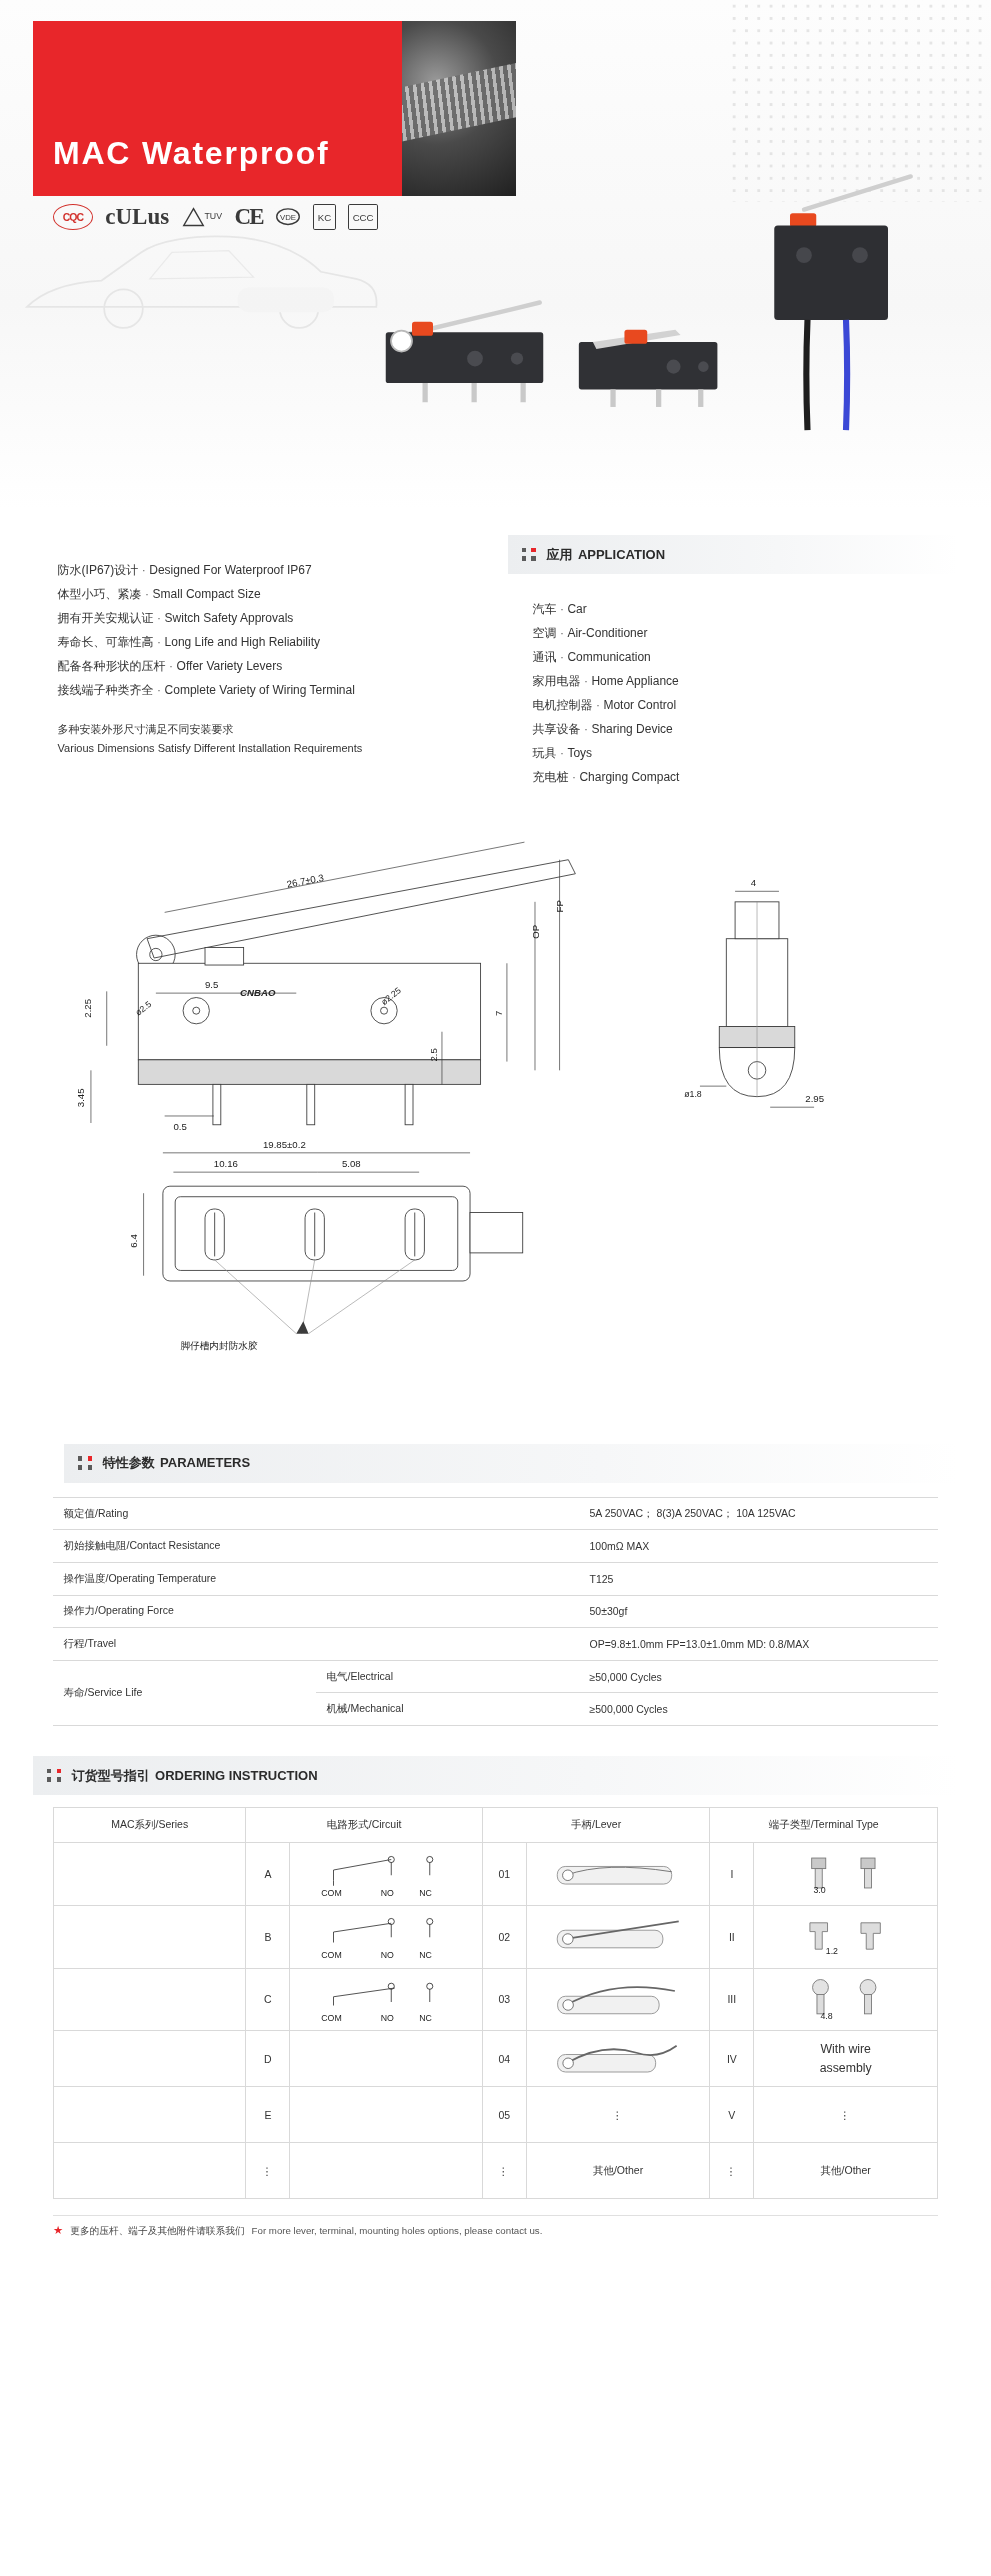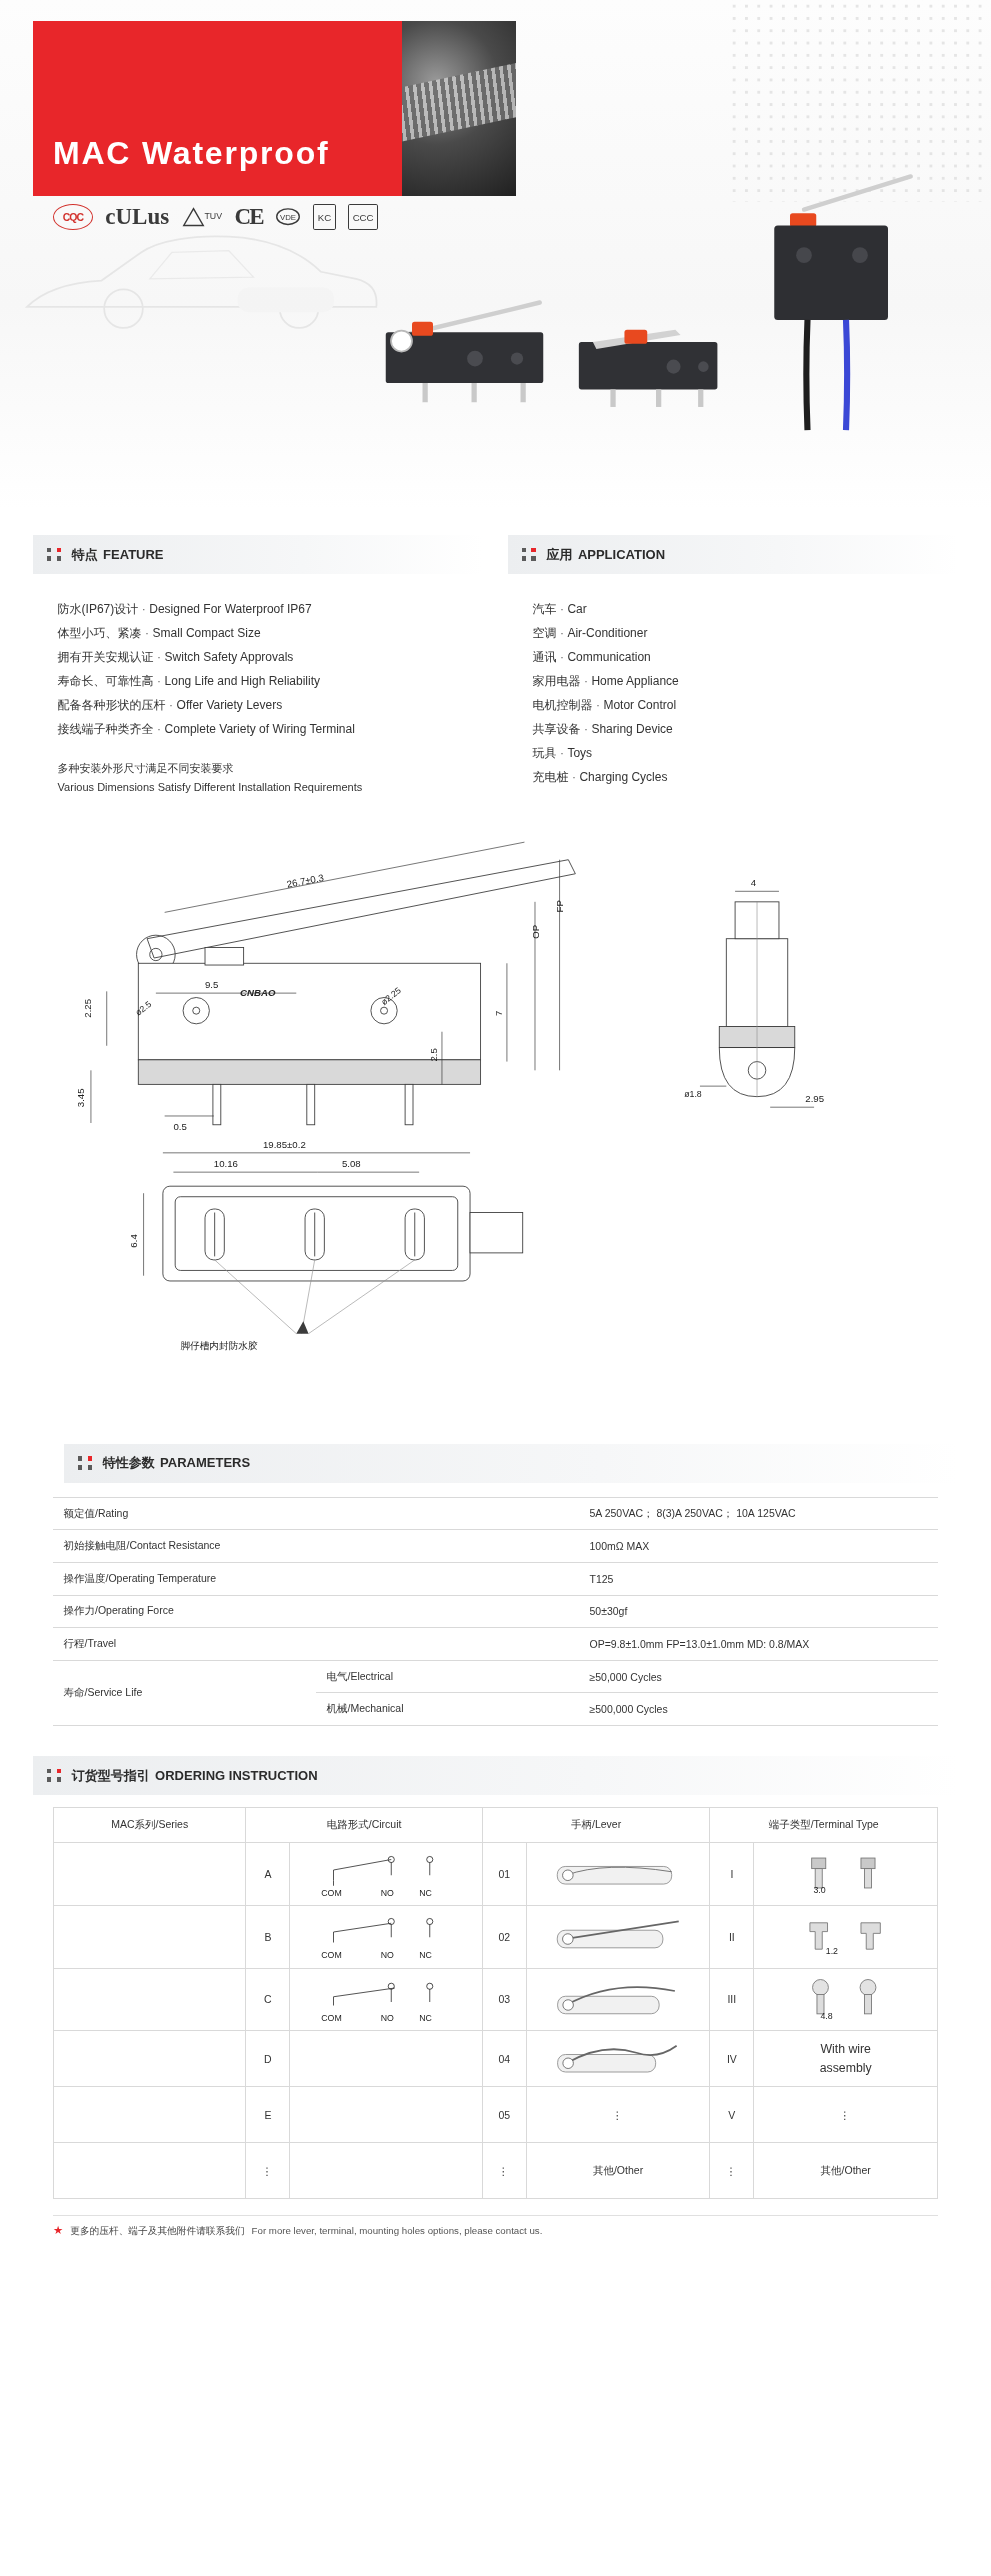--- a/index.html
+++ b/index.html
@@ -209,29 +209,20 @@
         <circle cx="56" cy="100" r="9" fill="#46474c"></circle>
         <circle cx="120" cy="100" r="9" fill="#46474c"></circle>
         <path d="M60 174 C58 220 58 250 60 300" stroke="#1e1e1e" stroke-width="7" fill="none"></path>
         <path d="M104 174 C106 220 106 250 104 300" stroke="#3b48d6" stroke-width="7" fill="none"></path>
       </svg>
     </div>
   </div>
 
   <div style="display:flex; margin:26px 0 0 0;">
     <div style="flex:1; margin-left:33px; margin-right:12.3px;">
-      <div class="section-head" style="margin:0;">
-        <span class="head-ico">
-            <i></i>
-            <i></i>
-            <i></i>
-            <i></i>
-          </span>
-        <span class="head-title"><span class="cn">特点</span><span>FEATURE</span></span>
-      </div>
       <div class="bullet-list">
         <div><span>防水(IP67)设计</span><span class="sep">·</span><span>Designed For Waterproof IP67</span></div>
         <div><span>体型小巧、紧凑</span><span class="sep">·</span><span>Small Compact Size</span></div>
         <div><span>拥有开关安规认证</span><span class="sep">·</span><span>Switch Safety Approvals</span></div>
         <div><span>寿命长、可靠性高</span><span class="sep">·</span><span>Long Life and High Reliability</span></div>
         <div><span>配备各种形状的压杆</span><span class="sep">·</span><span>Offer Variety Levers</span></div>
         <div><span>接线端子种类齐全</span><span class="sep">·</span><span>Complete Variety of Wiring Terminal</span></div>
       </div>
       <div class="para">
         <div>多种安装外形尺寸满足不同安装要求</div>
@@ -250,21 +241,21 @@
         <span class="head-title"><span class="cn">应用</span><span>APPLICATION</span></span>
       </div>
       <div class="bullet-list">
         <div><span>汽车</span><span class="sep">·</span><span>Car</span></div>
         <div><span>空调</span><span class="sep">·</span><span>Air-Conditioner</span></div>
         <div><span>通讯</span><span class="sep">·</span><span>Communication</span></div>
         <div><span>家用电器</span><span class="sep">·</span><span>Home Appliance</span></div>
         <div><span>电机控制器</span><span class="sep">·</span><span>Motor Control</span></div>
         <div><span>共享设备</span><span class="sep">·</span><span>Sharing Device</span></div>
         <div><span>玩具</span><span class="sep">·</span><span>Toys</span></div>
-        <div><span>充电桩</span><span class="sep">·</span><span>Charging Cycles</span></div>
+        <div><span>充电桩</span><span class="sep">·</span><span>Charging Compact</span></div>
       </div>
     </div>
   </div>
 
 
   <div class="drawing-wrap">
     <svg viewBox="0 0 1054 720" preserveAspectRatio="xMidYMid meet">
 
       <g>
 

